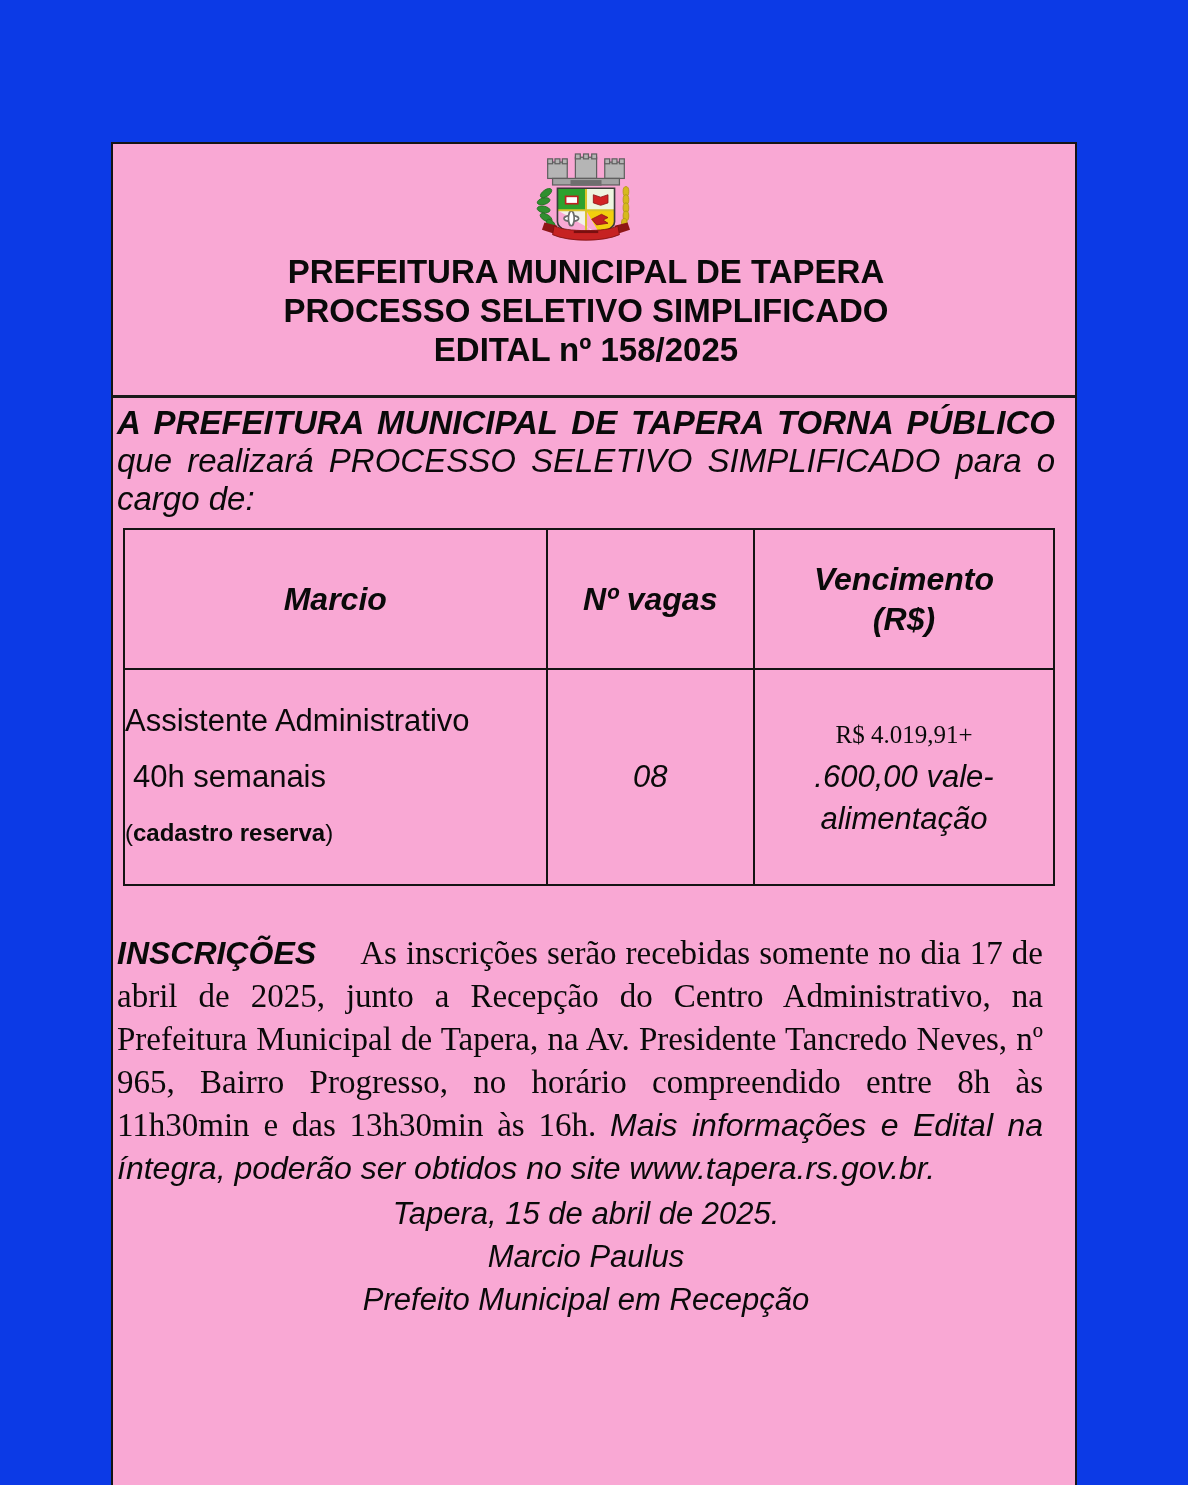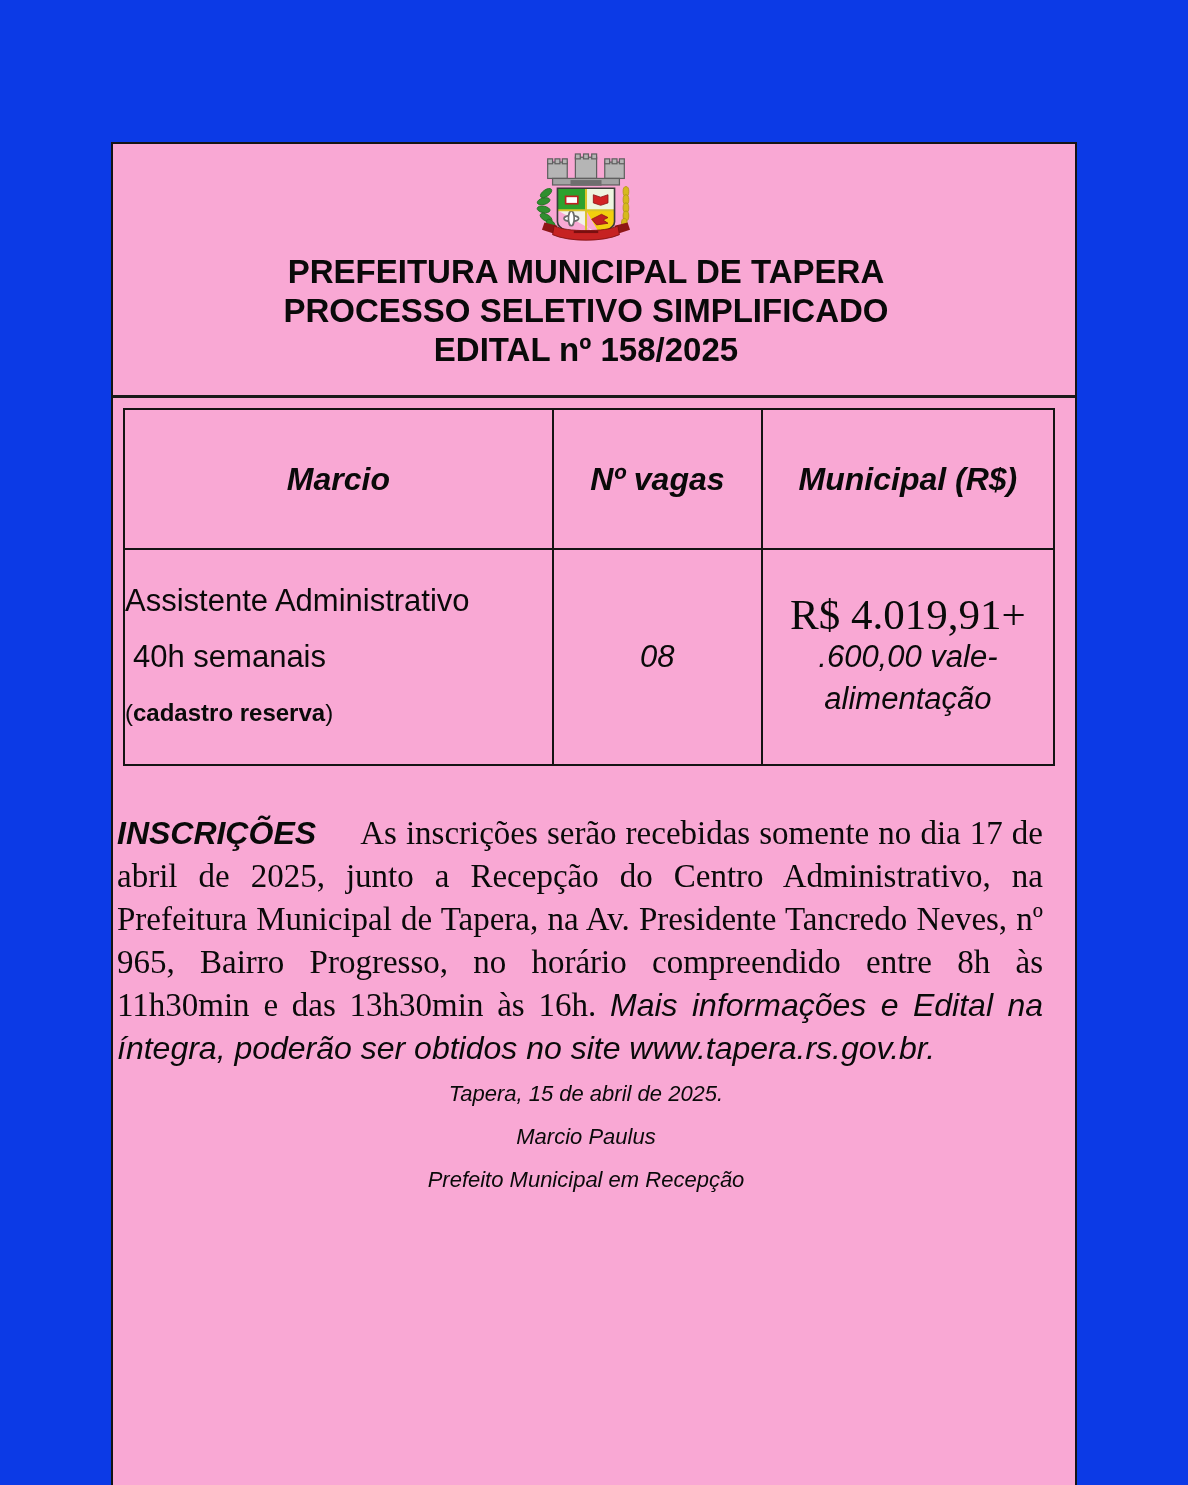--- a/index.html
+++ b/index.html
@@ -95,21 +95,21 @@
   }
   td.venc-cell {
     text-align: center;
     font-size: 31px;
     line-height: 42px;
     padding: 0 14px;
   }
   .venc-serif {
     display: block;
     font-family: "Liberation Serif", serif;
-    font-size: 43px;
+    font-size: 25px;
   }
   .venc-italic { font-style: italic; }
   
   .inscricoes {
     margin: 46px 12px 0 0;
     font-family: "Liberation Serif", serif;
     font-size: 33px;
     line-height: 43px;
     text-align: justify;
   }
@@ -123,21 +123,21 @@
   .inscricoes .tail {
     font-family: "Liberation Sans", sans-serif;
     font-style: italic;
     font-size: 32px;
   }
   
   .footer {
     margin-top: 2px;
     text-align: center;
     font-style: italic;
-    font-size: 22px;
+    font-size: 31px;
     line-height: 43px;
   }
 </style>
 </head>
 <body>
 
 <div class="paper">
 
   <div class="logo-wrap">
     <svg width="106" height="92" viewBox="0 0 130 112">
@@ -202,27 +202,28 @@
   </div>
 
   <div class="title-block">
     <div>PREFEITURA MUNICIPAL DE TAPERA</div>
     <div>PROCESSO SELETIVO SIMPLIFICADO</div>
     <div>EDITAL nº 158/2025</div>
   </div>
 
   <hr class="header-divider">
 
+  <p class="intro"><span class="bold">A PREFEITURA MUNICIPAL DE TAPERA TORNA PÚBLICO</span> <span>que realizará PROCESSO SELETIVO SIMPLIFICADO para o cargo de:</span></p>
 
   <table class="vacancy">
     <thead>
       <tr>
         <th class="col-cargo">Marcio</th>
         <th class="col-vagas">Nº vagas</th>
-        <th class="col-venc">Municipal (R$)</th>
+        <th class="col-venc">Vencimento (R$)</th>
       </tr>
     </thead>
     <tbody>
       <tr>
         <td class="cargo-cell">
           <div>Assistente Administrativo</div>
           <div class="cargo-l2">40h semanais</div>
           <div class="cargo-l3"><span>(</span><span class="bold">cadastro reserva</span><span>)</span></div>
         </td>
         <td class="vagas-cell">08</td>

